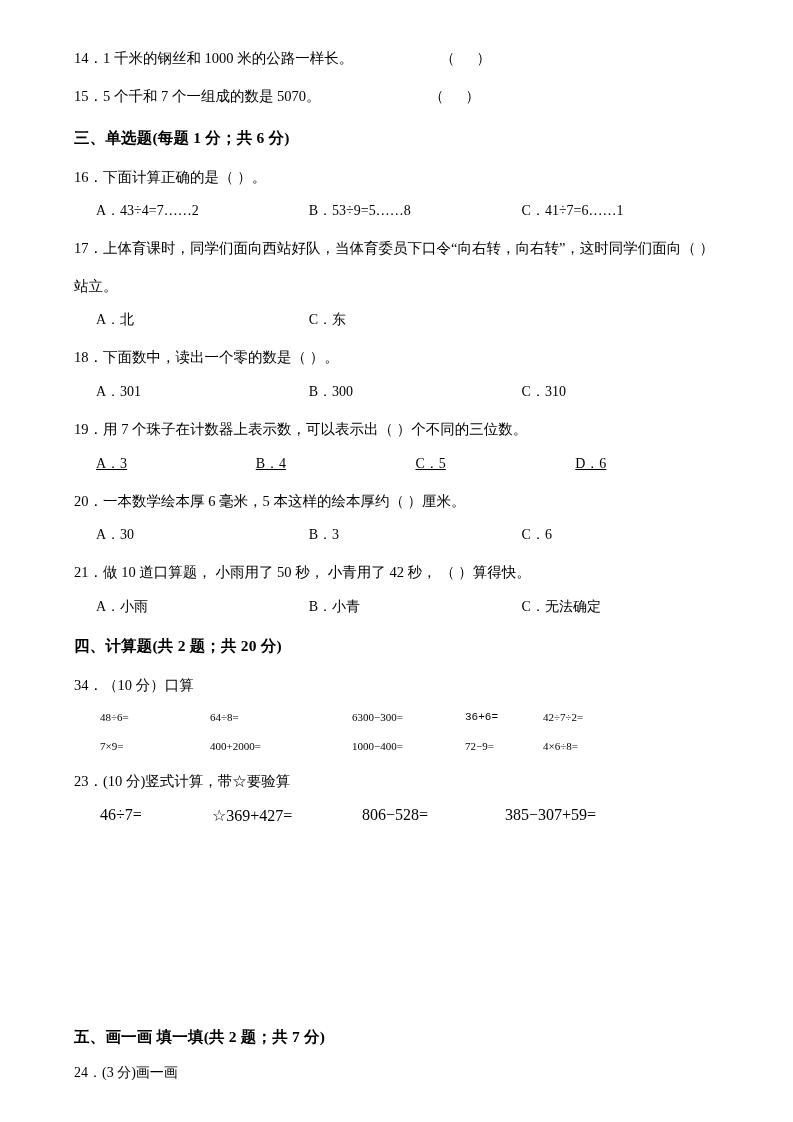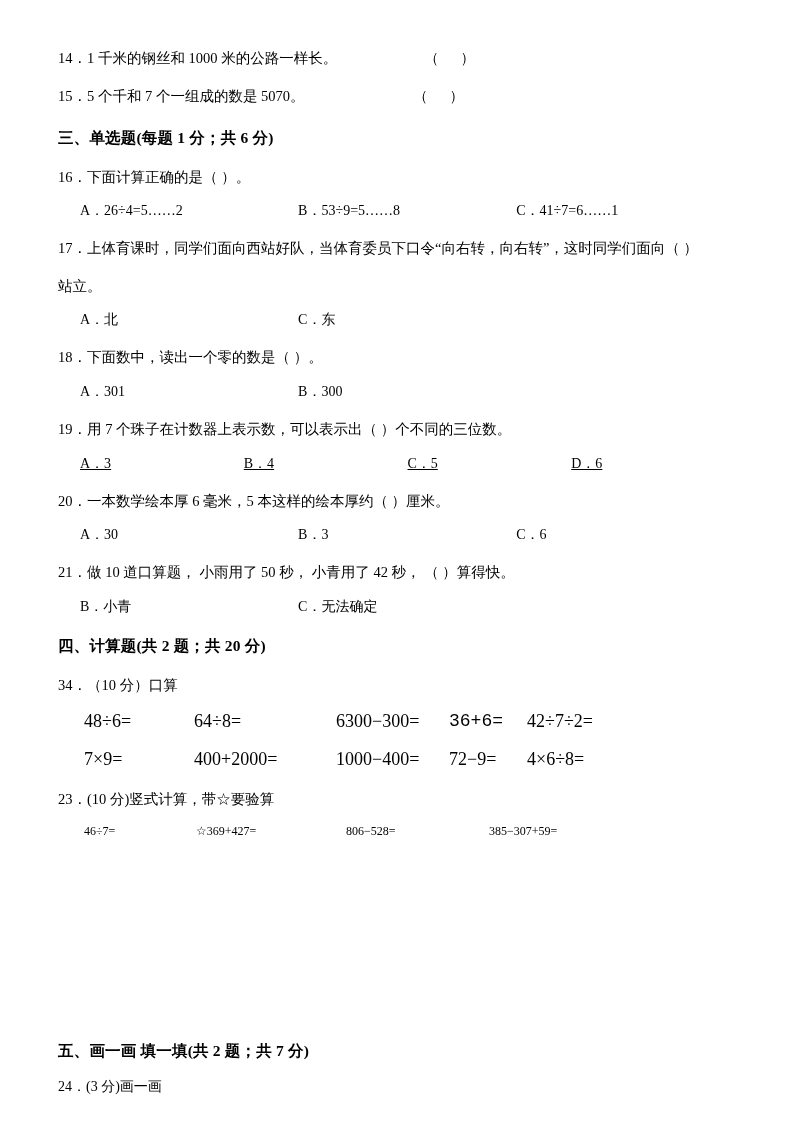--- a/index.html
+++ b/index.html
@@ -11,21 +11,21 @@
     width: 793px;
     height: 1122px;
     font-family: "Liberation Serif", "DejaVu Serif", serif;
     color: #000000;
     position: relative;
   }
   .page {
     width: 793px;
     height: 1122px;
     box-sizing: border-box;
-    padding: 48px 58px 40px 58px;
+    padding: 48px 58px 40px 74px;
     position: relative;
   }
   .line {
     font-size: 14.5px;
     line-height: 1.5;
     margin: 0 0 16px 0;
     white-space: pre-wrap;
   }
   .q-line {
     font-size: 14.5px;
@@ -44,36 +44,36 @@
     margin: 0 0 16px 0;
     padding-left: 22px;
   }
   .choices .opt { white-space: pre; }
   .c3 .opt { width: 33.3%; }
   .c4 .opt { width: 25%; text-decoration: underline; }
   .opt-wide-a { width: 36%; }
   .opt-wide-b { width: 34%; }
   .calc-row {
     display: flex;
-    font-size: 18px;
+    font-size: 11px;
     padding-left: 26px;
     margin-bottom: 17px;
   }
   .calc-row .cell { white-space: pre; }
   .row1 .cell:nth-child(1) { width: 110px; }
   .row1 .cell:nth-child(2) { width: 142px; }
   .row1 .cell:nth-child(3) { width: 113px; }
   .row1 .cell:nth-child(4) { width: 78px; font-family: Liberation Mono, monospace; }
   .row2 .cell:nth-child(1) { width: 110px; }
   .row2 .cell:nth-child(2) { width: 142px; }
   .row2 .cell:nth-child(3) { width: 113px; }
   .row2 .cell:nth-child(4) { width: 78px; }
   .vert-row {
     display: flex;
-    font-size: 12px;
+    font-size: 16px;
     padding-left: 26px;
     margin-bottom: 17px;
   }
   .vert-row .cell:nth-child(1) { width: 112px; }
   .vert-row .cell:nth-child(2) { width: 150px; }
   .vert-row .cell:nth-child(3) { width: 143px; }
   .blank-gap { height: 165px; }
   .sub-q { font-size: 14px; margin: 16px 0 10px 0; }
 </style>
 </head>
@@ -81,55 +81,57 @@
 
 <div class="page">
 
   <div class="line">14．1 千米的钢丝和 1000 米的公路一样长。                        （      ）</div>
   <div class="line">15．5 个千和 7 个一组成的数是 5070。                              （      ）</div>
 
   <div class="section-head">三、单选题(每题 1 分；共 6 分)</div>
 
   <div class="q-line">16．下面计算正确的是（        ）。</div>
   <div class="choices c3">
-    <span class="opt opt-wide-a">A．26÷4=5……2</span>
+    <span class="opt opt-wide-a">A．43÷4=7……2</span>
     <span class="opt opt-wide-b">B．53÷9=5……8</span>
     <span class="opt">C．41÷7=6……1</span>
   </div>
 
   <div class="q-line">17．上体育课时，同学们面向西站好队，当体育委员下口令“向右转，向右转”，这时同学们面向（        ）</div>
   <div class="q-line">站立。</div>
   <div class="choices c3">
     <span class="opt opt-wide-a">A．北</span>
     <span class="opt">C．东</span>
   </div>
 
   <div class="q-line">18．下面数中，读出一个零的数是（        ）。</div>
   <div class="choices c3">
     <span class="opt opt-wide-a">A．301</span>
     <span class="opt opt-wide-b">B．300</span>
+    <span class="opt">C．310</span>
   </div>
 
   <div class="q-line">19．用 7 个珠子在计数器上表示数，可以表示出（        ）个不同的三位数。</div>
   <div class="choices c4">
     <span class="opt">A．3</span>
     <span class="opt">B．4</span>
     <span class="opt">C．5</span>
     <span class="opt">D．6</span>
   </div>
 
   <div class="q-line">20．一本数学绘本厚 6 毫米，5 本这样的绘本厚约（        ）厘米。</div>
   <div class="choices c3">
     <span class="opt opt-wide-a">A．30</span>
     <span class="opt opt-wide-b">B．3</span>
     <span class="opt">C．6</span>
   </div>
 
   <div class="q-line">21．做 10 道口算题，  小雨用了 50 秒，  小青用了 42 秒，  （        ）算得快。</div>
   <div class="choices c3">
+    <span class="opt opt-wide-a">A．小雨</span>
     <span class="opt opt-wide-b">B．小青</span>
     <span class="opt">C．无法确定</span>
   </div>
 
   <div class="section-head">四、计算题(共 2 题；共 20 分)</div>
 
   <div class="q-line">34．（10 分）口算</div>
   <div class="calc-row row1">
     <span class="cell">48÷6=</span>
     <span class="cell">64÷8=</span>

